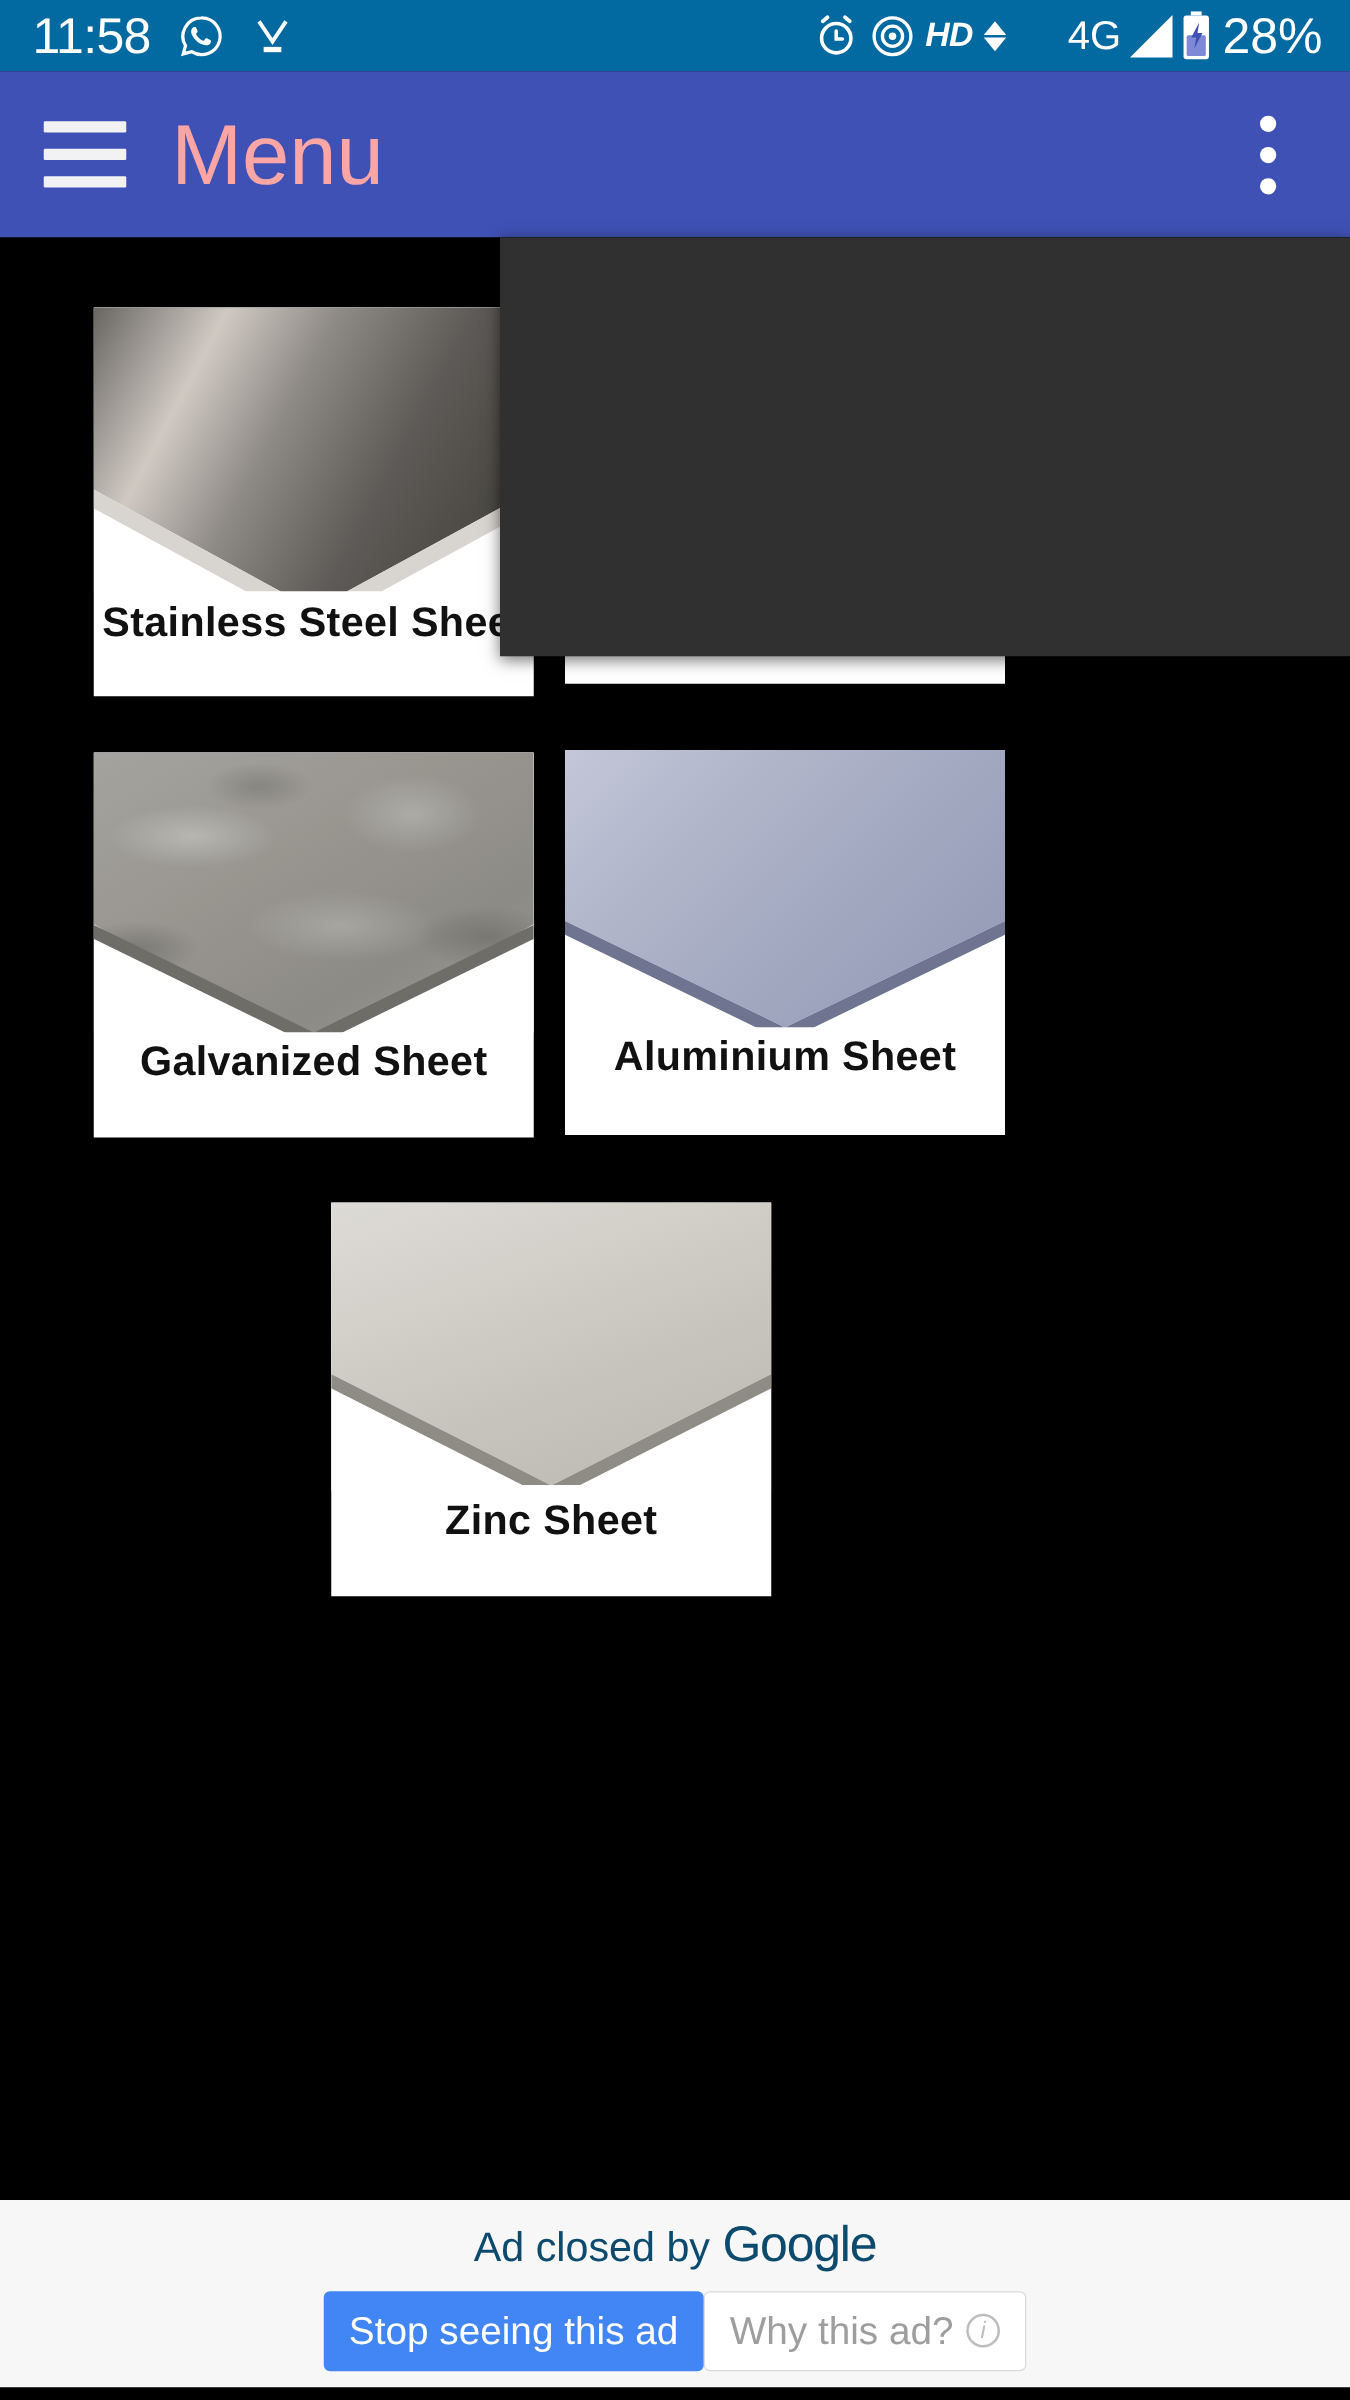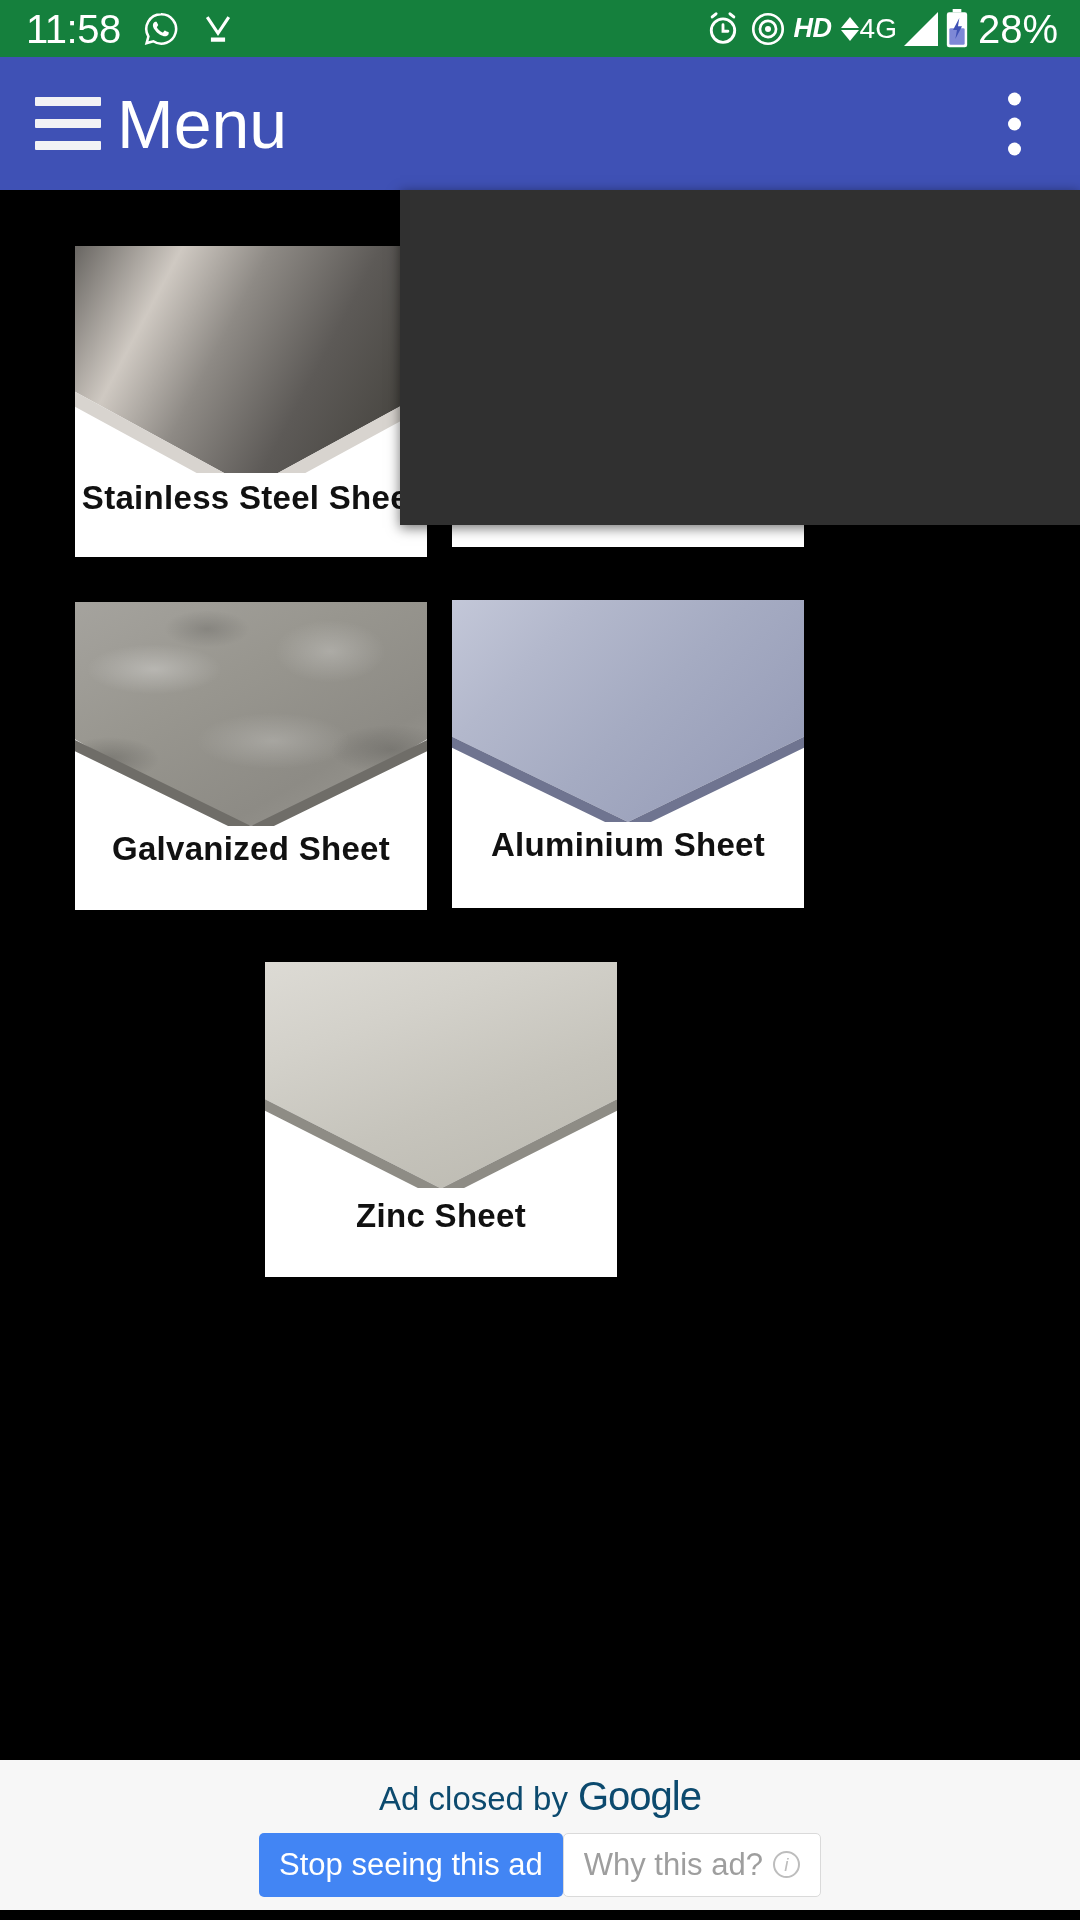--- a/index.html
+++ b/index.html
@@ -7,45 +7,45 @@
   body {
     font-family:"Liberation Sans", sans-serif;
     background:#000;
     overflow:hidden;
     position:relative;
   }
 
   
   .status-bar{
     position:absolute; top:0; left:0; width:1080px; height:57px;
-    background:#15803d; color:#fff;
+    background:#0369a1; color:#fff;
     display:flex; align-items:center; justify-content:space-between;
     padding:0 22px 0 26px;
   }
   .sb-left{ display:flex; align-items:center; gap:22px; }
   .sb-right{ display:flex; align-items:center; gap:7px; }
   .clock-text{ font-size:40px; font-weight:400; letter-spacing:-0.5px; line-height:1; }
   .battery-pct{ font-size:40px; font-weight:400; line-height:1; margin-left:2px; }
   .sb-icon{ display:inline-flex; align-items:center; justify-content:center; }
   .hd-text{ font-size:27px; font-style:italic; font-weight:700; letter-spacing:-0.5px; }
-  .g4-text{ font-size:28px; font-weight:400; }
+  .g4-text{ font-size:32px; font-weight:400;margin-left:48px; }
   .arrows{ display:flex; flex-direction:column; align-items:center; gap:2px; margin:0 -6px 0 2px;}
   .tri-up{ width:0;height:0;border-left:9px solid transparent;border-right:9px solid transparent;border-bottom:11px solid #fff;}
   .tri-dn{ width:0;height:0;border-left:9px solid transparent;border-right:9px solid transparent;border-top:11px solid #fff;}
   .signal-tri{ width:0;height:0;border-left:34px solid transparent;border-bottom:34px solid #fff; }
 
   
   .app-bar{
     position:absolute; top:57px; left:0; width:1080px; height:133px;
     background:#3f51b5; display:flex; align-items:center;
   }
   .hamburger{ width:66px; margin-left:35px; display:flex; flex-direction:column; gap:13px; cursor:pointer; }
   .hamburger span{ display:block; height:9px; background:#f2f2f5; border-radius:1px; }
   .app-title{
-    color:#ffffff; font-size:68px; font-weight:400; margin-left:16px;
+    color:#fca5a5; font-size:68px; font-weight:400; margin-left:36px;
     letter-spacing:0px; line-height:1;
   }
   .overflow-btn{
     position:absolute; right:38px; top:50%; transform:translateY(-50%);
     width:56px; display:flex; flex-direction:column; align-items:center; gap:12px; cursor:pointer;
   }
   .overflow-btn i{ display:block; width:13px; height:13px; border-radius:50%; background:#fff; }
 
   
   .content{

